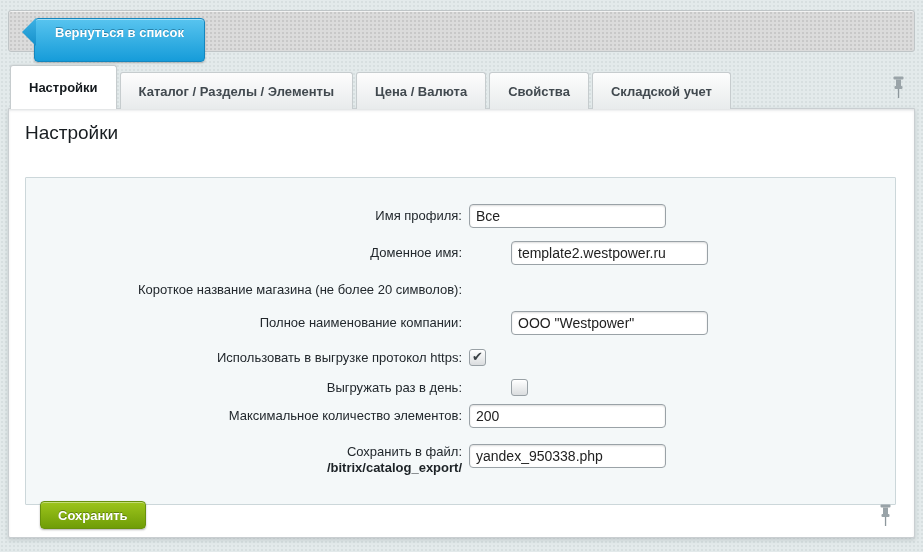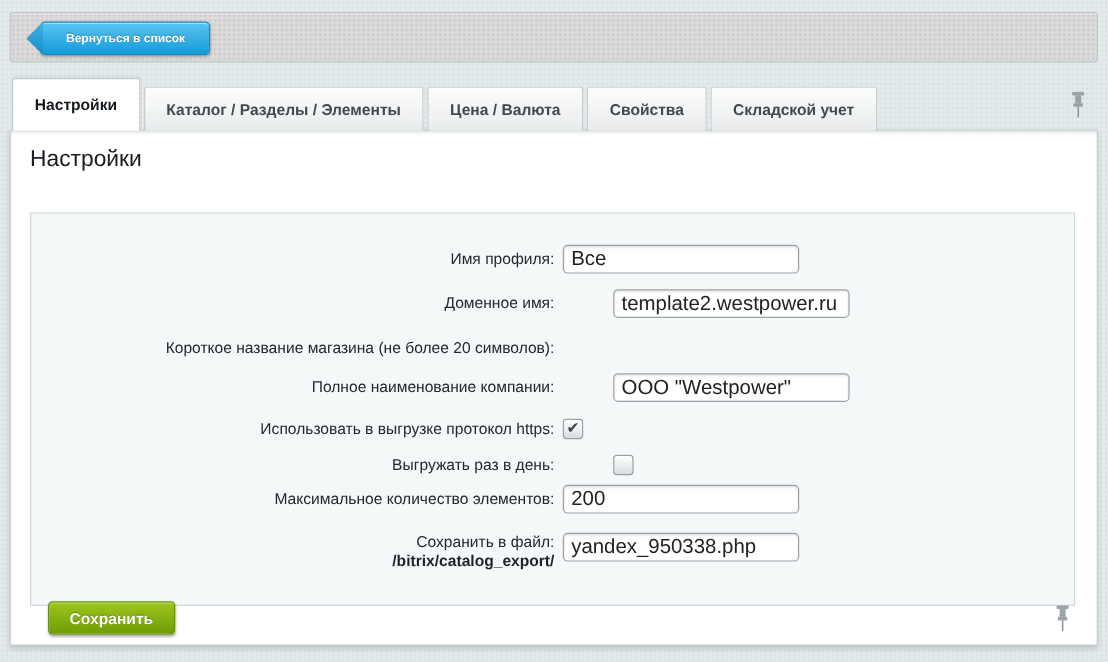--- a/index.html
+++ b/index.html
@@ -16,25 +16,25 @@
   
   .topbar {
     position:absolute; left:8px; top:10px; width:907px; height:42px;
     background-color:#dbdbdb;
     background-image:radial-gradient(#c8c8c8 1px, rgba(0,0,0,0) 1px);
     background-size:4px 4px;
     border:1px solid #bfc5c7; border-radius:3px;
     box-shadow:inset 0 1px 0 rgba(255,255,255,.6);
   }
   .back-btn {
-    position:absolute; left:25px; top:7px; height:28px;
+    position:absolute; left:25px; top:7px; height:44px;
     padding:0 20px; line-height:28px;
     background:linear-gradient(#58c4ef,#169cd9);
     border:1px solid #1486be; border-radius:4px;
-    color:#fff; font-size:10px; font-weight:bold;
+    color:#fff; font-size:13px; font-weight:bold;
     text-shadow:0 -1px 0 rgba(0,60,90,.45);
     box-shadow:inset 0 1px 0 rgba(255,255,255,.45), 0 1px 2px rgba(0,0,0,.25);
     cursor:pointer; white-space:nowrap;
   }
   .back-btn .arrow {
     position:absolute; left:-13px; top:-1px; width:14px; height:28px;
     background:linear-gradient(#3eb2e4,#1590cb);
     clip-path:polygon(100% 0, 0 50%, 100% 100%);
   }
 
@@ -79,21 +79,21 @@
   .form-row { display:flex; align-items:flex-start; }
   .form-label {
     width:436px; text-align:right; font-size:13px; color:#22282d;
     padding-top:4px; line-height:16px;
   }
   .form-label.cb { padding-top:1px; }
   .form-control { margin-left:7px; }
   .txt {
     width:197px; height:24px; padding:0 6px;
     border:1px solid #9aa2a7; border-radius:4px;
-    background:#fff; font-family:inherit; font-size:17px; color:#222;
+    background:#fff; font-family:inherit; font-size:14px; color:#222;
     box-shadow:inset 0 1px 2px rgba(0,0,0,.14);
     outline:none;
   }
   .checkbox {
     width:17px; height:17px; border:1px solid #99a1a6; border-radius:3px;
     background:linear-gradient(#ffffff,#dadddf);
     box-shadow:inset 0 1px 0 rgba(255,255,255,.8);
     cursor:pointer; position:relative;
   }
   .checkbox.checked::after {

